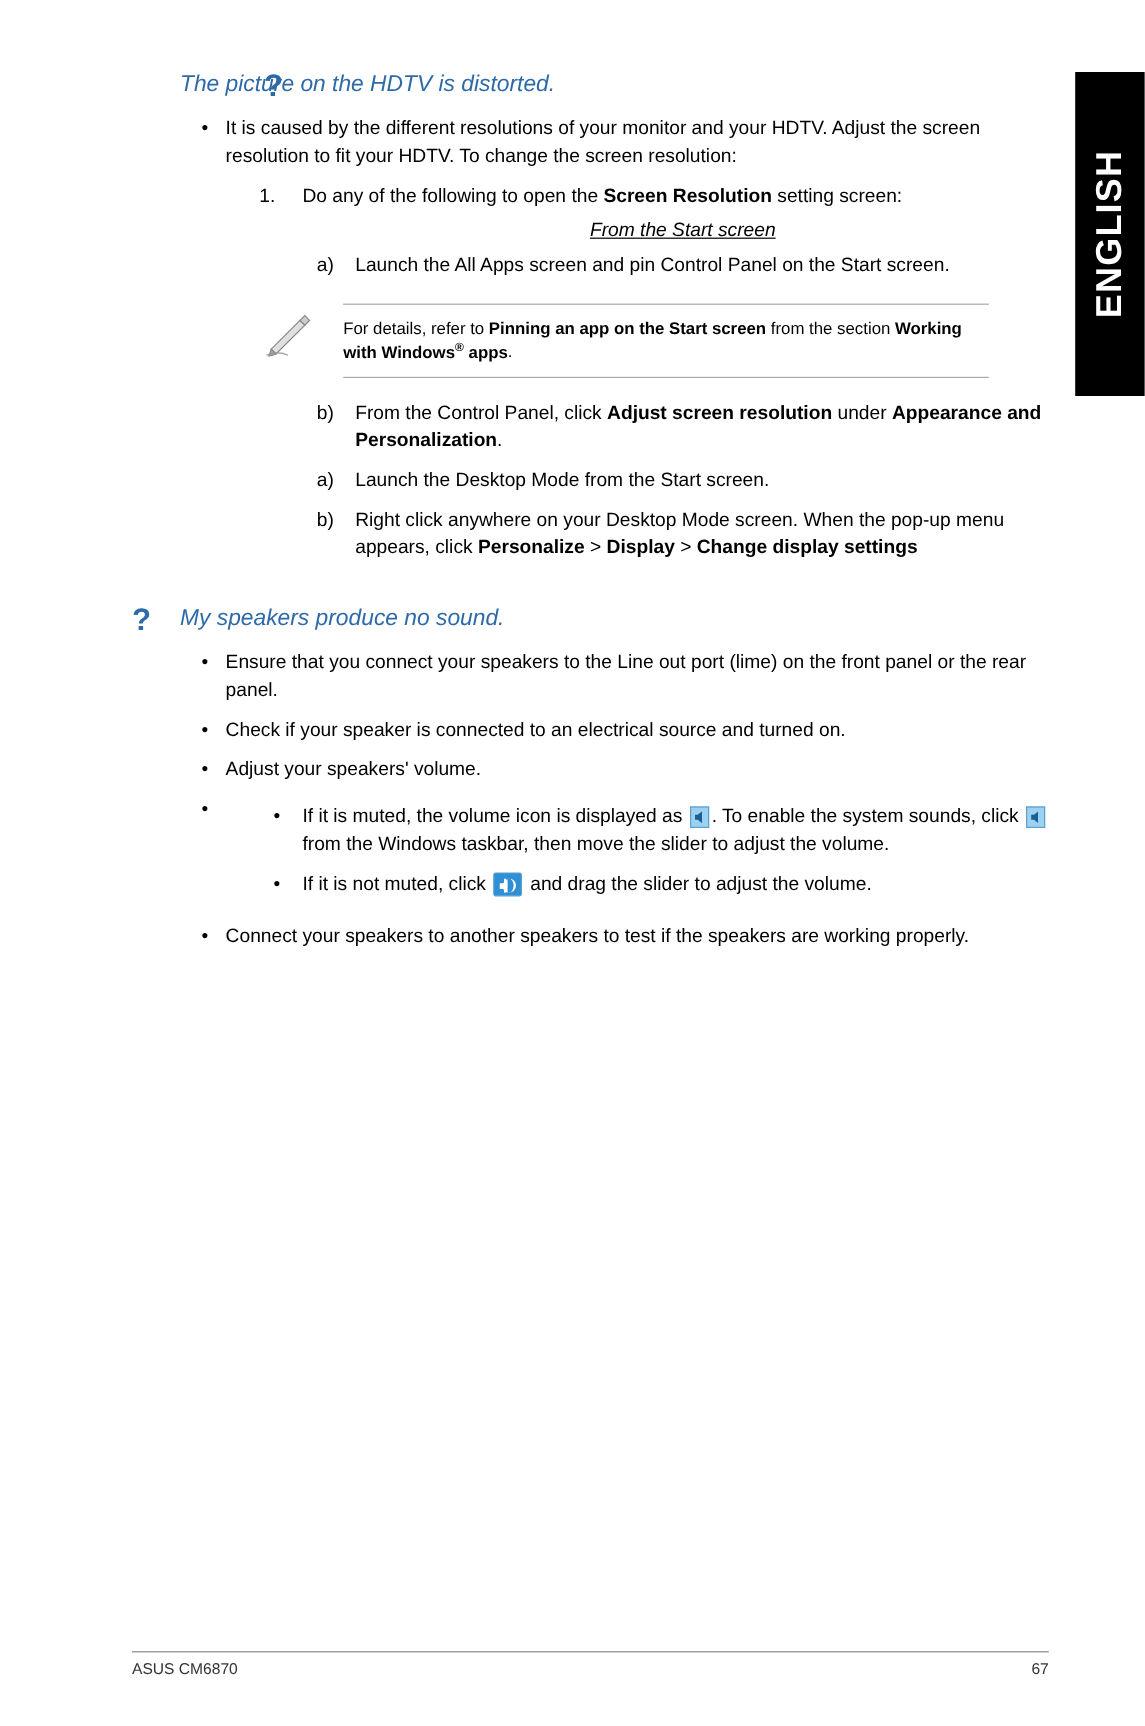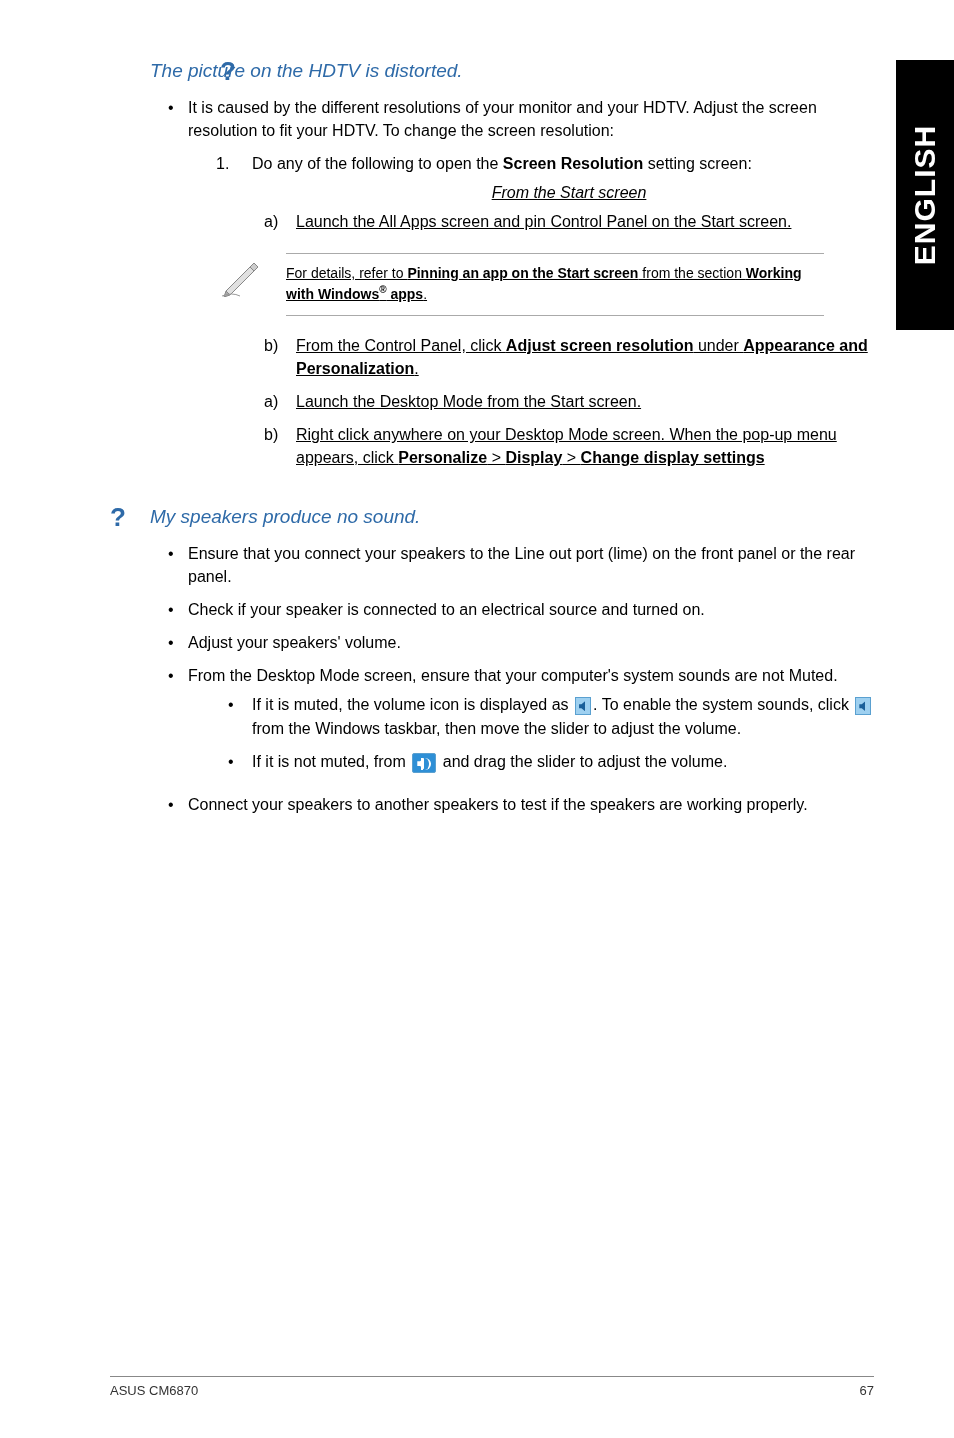--- a/index.html
+++ b/index.html
@@ -32,22 +32,22 @@
   .bullet-item .dot { width: 20px; flex-shrink: 0; }
   .bullet-item .txt { flex: 1; }
   .numlist { margin-left: 48px; }
   .num-item { display: flex; margin-bottom: 6px; font-size: 16px; line-height: 1.45; }
   .num-item .n { width: 36px; flex-shrink: 0; }
   .num-item .txt { flex: 1; }
   .sub-underline { font-style: italic; text-decoration: underline; font-size: 16px; margin-left: 48px; margin-top: 8px; margin-bottom: 8px; text-align: center; }
   .letlist { margin-left: 48px; }
   .let-item { display: flex; margin-bottom: 10px; font-size: 16px; line-height: 1.45; }
   .let-item .l { width: 32px; flex-shrink: 0; }
-  .let-item .txt { flex: 1; text-decoration: underline; }
-  .note-box { display: flex; align-items: flex-start; margin: 20px 50px 18px 110px; text-decoration: underline; }
+  .let-item .txt { flex: 1; }
+  .note-box { display: flex; align-items: flex-start; margin: 20px 50px 18px 110px; }
   .note-box .pen { width: 44px; height: 44px; flex-shrink: 0; margin-right: 22px; }
   .note-box .note-content { flex: 1; border-top: 1px solid #aaa; border-bottom: 1px solid #aaa; padding: 10px 0; font-size: 14px; line-height: 1.4; }
   .bold { font-weight: bold; text-align: right; }
   .sup { font-size: 10px; vertical-align: super; }
   .sub-bullets { margin-left: 40px; margin-top: 6px; }
   .sub-bullets .bullet-item .dot { width: 24px; }
   .footer { position: absolute; bottom: 40px; left: 110px; right: 80px; border-top: 1px solid #888; padding-top: 6px; display: flex; justify-content: space-between; font-size: 13px; color: #333; gap: 47px; }
   .inline-icon { display: inline-block; width: 16px; height: 18px; background: #9ed0f0; border: 1px solid #5aa0d0; position: relative; vertical-align: middle; margin: 0 2px; }
   .inline-icon.muted::after { content: ""; position: absolute; left: 3px; top: 3px; width: 6px; height: 10px; background: #1a5f99; clip-path: polygon(0 30%, 40% 30%, 100% 0, 100% 100%, 40% 70%, 0 70%); }
   .inline-icon.vol { width: 24px; height: 20px; background: #2e8fd6; border-radius: 2px; }
@@ -145,32 +145,31 @@
           <div class="dot">•</div>
           <div class="txt">Check if your speaker is connected to an electrical source and turned on.</div>
         </div>
       <div class="bullet-item">
           <div class="dot">•</div>
           <div class="txt">Adjust your speakers' volume.</div>
         </div>
       <div class="bullet-item">
           <div class="dot">•</div>
         <div class="txt">
-          <span>From the Desktop Mode screen, ensure that your computer's system sounds are not Muted.</span>
           <div class="sub-bullets">
             <div class="bullet-item">
               <div class="dot">•</div>
               <div class="txt">
                 <span>If it is muted, the volume icon is displayed as </span><span class="inline-icon muted"></span><span>. To enable the system sounds, click </span><span class="inline-icon muted"></span><span> from the Windows taskbar, then move the slider to adjust the volume.</span>
               </div>
             </div>
             <div class="bullet-item">
               <div class="dot">•</div>
               <div class="txt">
-                <span>If it is not muted, from </span><span class="inline-icon vol"></span><span> and drag the slider to adjust the volume.</span>
+                <span>If it is not muted, click </span><span class="inline-icon vol"></span><span> and drag the slider to adjust the volume.</span>
               </div>
             </div>
           </div>
         </div>
       </div>
       <div class="bullet-item">
           <div class="dot">•</div>
           <div class="txt">Connect your speakers to another speakers to test if the speakers are working properly.</div>
         </div>
     </div>

